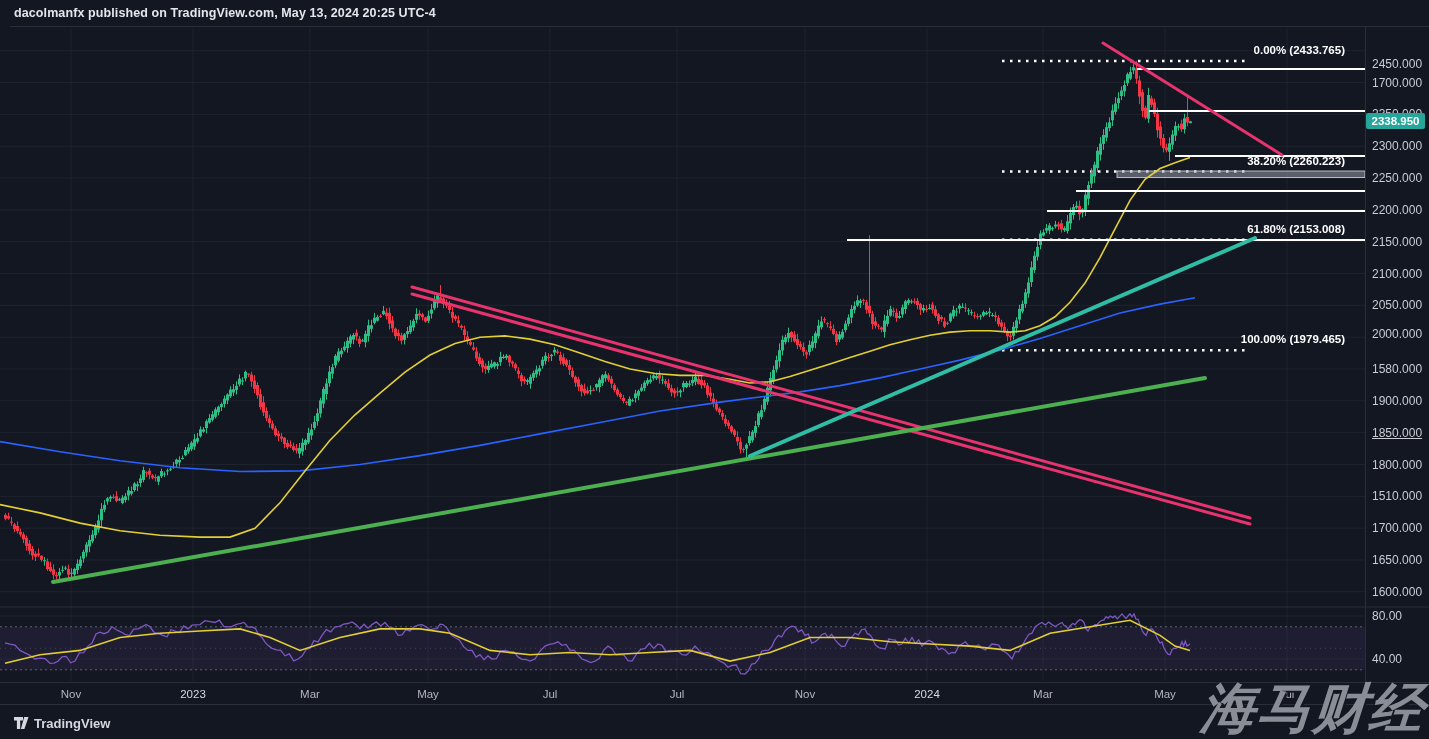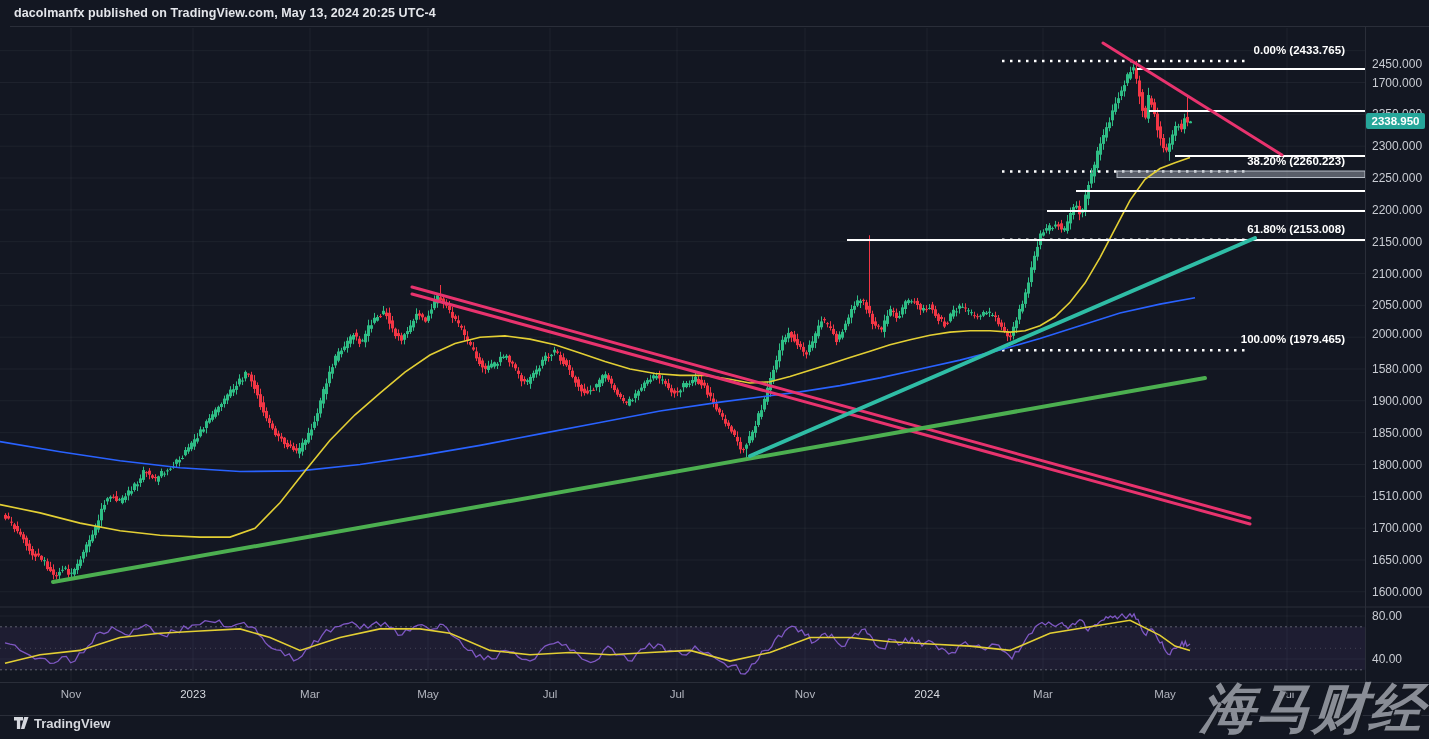--- a/index.html
+++ b/index.html
@@ -37,21 +37,21 @@
     text-align:center; line-height:16px; z-index:6;
   }
 
   
   .fib-label {
     position:absolute; width:200px; text-align:right; font-size:11.5px; font-weight:700;
     color:#ffffff; z-index:4;
   }
 
   
-  #time-axis { position:absolute; left:0; top:682px; width:1429px; height:34px; border-top:1px solid #2a2e39; border-bottom:1px solid #2a2e39; }
+  #time-axis { position:absolute; left:0; top:682px; width:1429px; height:23px; border-top:1px solid #2a2e39; border-bottom:1px solid #2a2e39; }
   .t-tick { position:absolute; top:5px; transform:translateX(-50%); font-size:11.5px; color:#b2b5be; }
   .t-tick.year { color:#d6d9df; }
 
   
   #footer-bar { position:absolute; left:0; top:706px; width:1429px; height:33px; }
   #tv-logo { position:absolute; left:14px; top:10px; width:16px; height:14px; }
   #brand-text { position:absolute; left:34px; top:10px; font-size:13px; font-weight:600; color:#d5d8de; }
 
   
   #watermark { position:absolute; right:4px; bottom:2px; text-align:right; z-index:9; pointer-events:none; }
@@ -935,21 +935,21 @@
       <div class="p-tick" style="top: 107.4px;">2350.000</div>
       <div class="p-tick" style="top: 139.2px;">2300.000</div>
       <div class="p-tick" style="top: 171px; text-align: right;">2250.000</div>
       <div class="p-tick" style="top: 202.9px;">2200.000</div>
       <div class="p-tick" style="top: 234.7px;">2150.000</div>
       <div class="p-tick" style="top: 266.5px;">2100.000</div>
       <div class="p-tick" style="top: 298.3px;">2050.000</div>
       <div class="p-tick" style="top: 327px;">2000.000</div>
       <div class="p-tick" style="top: 362px;">1580.000</div>
       <div class="p-tick" style="top: 393.8px;">1900.000</div>
-      <div class="p-tick" style="top: 425.7px;">1850.000</div>
+      <div class="p-tick" style="top: 425.7px; text-decoration: underline;">1850.000</div>
       <div class="p-tick" style="top: 457.5px;">1800.000</div>
       <div class="p-tick" style="top: 489.3px;">1510.000</div>
       <div class="p-tick" style="top: 521.2px;">1700.000</div>
       <div class="p-tick" style="top: 553px;">1650.000</div>
       <div class="p-tick" style="top: 584.8px;">1600.000</div>
       <div class="rsi-tick" style="top: 609px;">80.00</div>
       <div class="rsi-tick" style="top: 652px;">40.00</div>
     </div>
   <div id="fib-labels">
       <div class="fib-label" style="left: 1145px; top: 44px;">0.00% (2433.765)</div>

